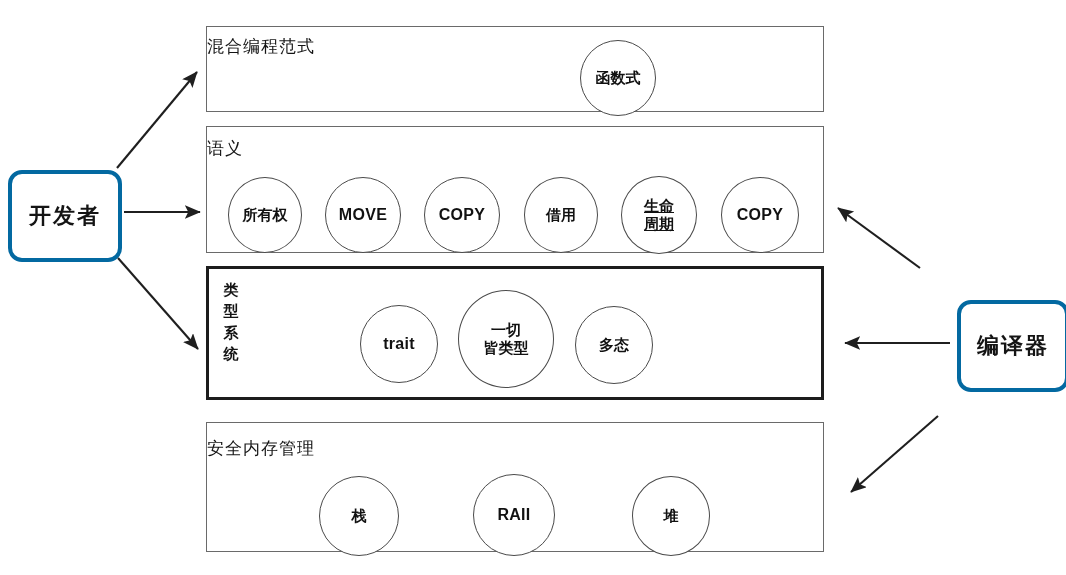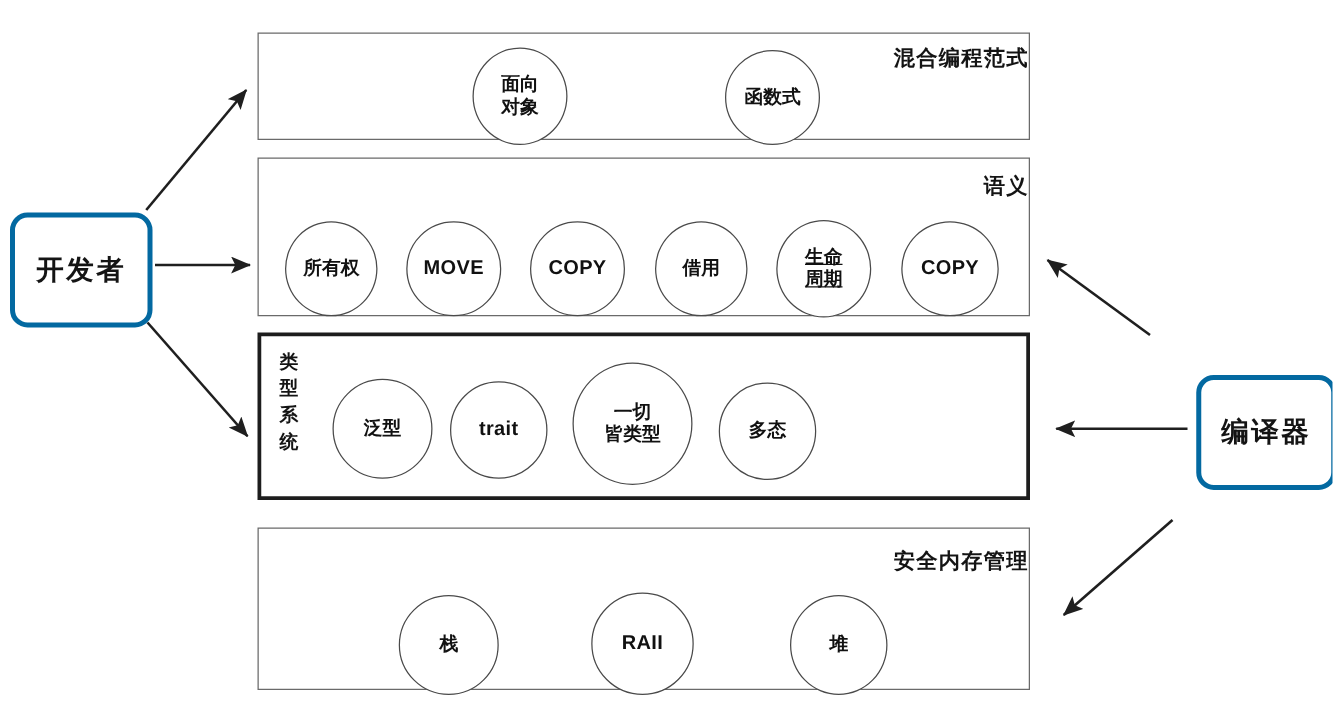--- a/index.html
+++ b/index.html
@@ -56,23 +56,23 @@
     box-sizing: border-box;
   }
   #layer-paradigm { top: 26px;  height: 86px; }
   #layer-semantics{ top: 126px; height: 127px; }
   #layer-typesys  { top: 266px; height: 134px; border: 3px solid #1d1d1d; }
   #layer-memory   { top: 422px; height: 130px; }
 
   .layer-title {
     position: absolute;
     left: 0; right: 0;
-    text-align: right;
+    text-align: left;
     font-size: 17px;
-    font-weight: 700;
+    font-weight: 400;
     letter-spacing: 1px;
     color: #141414;
   }
   #layer-paradigm .layer-title { top: 8px; }
   #layer-semantics .layer-title { top: 10px; }
   #layer-memory .layer-title { top: 14px; }
 
   
   .layer-title-vertical {
     position: absolute;
@@ -125,23 +125,20 @@
       <span>型</span><br>
       <span>系</span><br>
       <span>统</span>
     </div>
   </div>
 
   <div class="layer" id="layer-memory">
     <div class="layer-title">安全内存管理</div>
   </div>
 
-  <div class="node" style="left:378px; top:38px; width:76px; height:78px;">
-    <span class="lbl">面向<br>对象</span>
-  </div>
   <div class="node" style="left:580px; top:40px; width:76px; height:76px;">
     <span class="lbl">函数式</span>
   </div>
 
   <div class="node" style="left:228px; top:177px; width:74px; height:76px;">
     <span class="lbl">所有权</span>
   </div>
   <div class="node latin" style="left:325px; top:177px; width:76px; height:76px;">
     <span class="lbl">MOVE</span>
   </div>
@@ -151,23 +148,20 @@
   <div class="node" style="left:524px; top:177px; width:74px; height:76px;">
     <span class="lbl">借用</span>
   </div>
   <div class="node" style="left:621px; top:176px; width:76px; height:78px;text-decoration:underline;">
     <span class="lbl">生命<br>周期</span>
   </div>
   <div class="node latin" style="left:721px; top:177px; width:78px; height:76px;">
     <span class="lbl">COPY</span>
   </div>
 
-  <div class="node" style="left:266px; top:303px; width:80px; height:80px;">
-    <span class="lbl">泛型</span>
-  </div>
   <div class="node latin" style="left:360px; top:305px; width:78px; height:78px;">
     <span class="lbl">trait</span>
   </div>
   <div class="node" style="left:458px; top:290px; width:96px; height:98px;">
     <span class="lbl">一切<br>皆类型</span>
   </div>
   <div class="node" style="left:575px; top:306px; width:78px; height:78px;">
     <span class="lbl">多态</span>
   </div>
 

